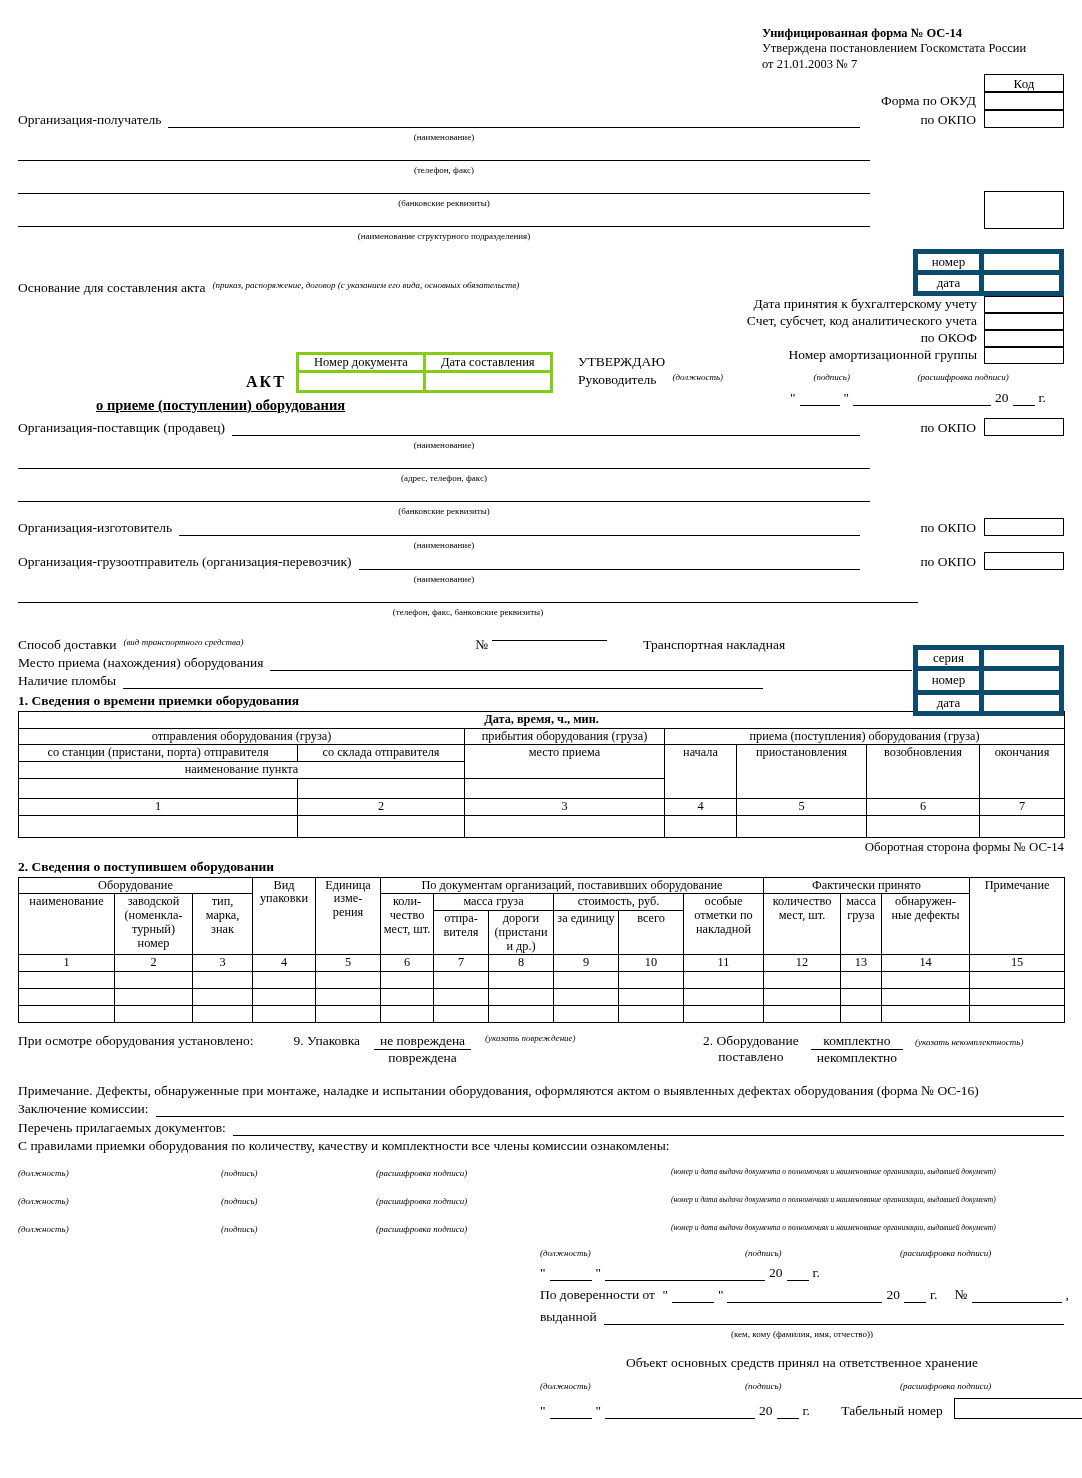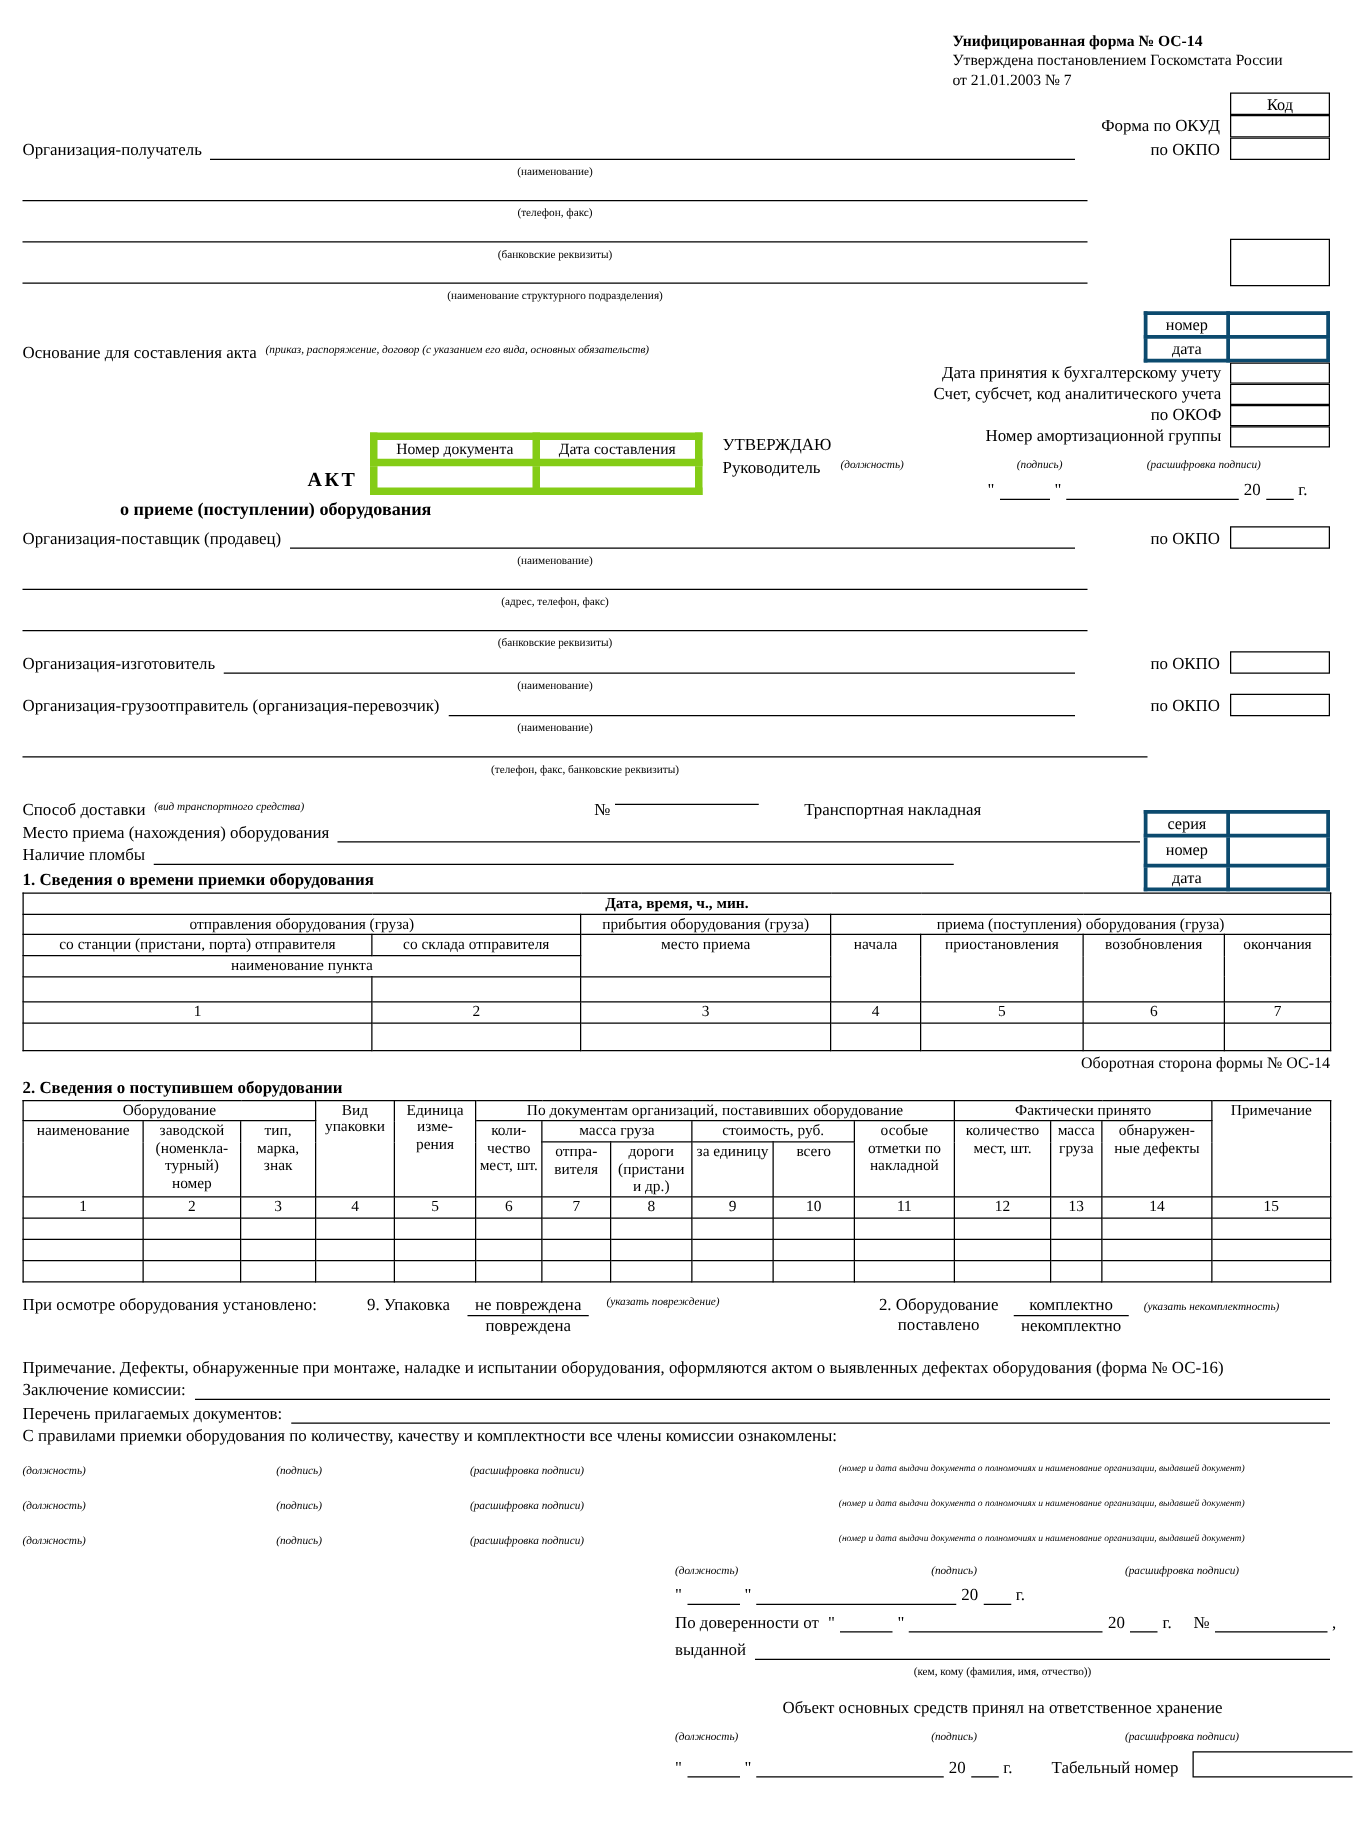--- a/index.html
+++ b/index.html
@@ -21,34 +21,34 @@
   .hdr{display:flex;justify-content:flex-end;}
   .hdr-txt{width:302px;font-size:12.5px;line-height:1.22;}
   .kod-wrap{display:flex;justify-content:flex-end;margin-top:2px;}
   .kod-grid{display:grid;grid-template-columns:auto 80px;align-items:end;}
   .kl{text-align:right;padding-right:8px;padding-bottom:1px;}
   .kb{border:1px solid #000;width:80px;height:18px;box-sizing:border-box;background:#fff;}
   .kb-hdr{text-align:center;font-size:13px;height:18px;line-height:17px;}
   .rel{position:relative;}
   .tallbox{position:absolute;right:0;top:14px;width:80px;height:38px;border:1px solid #000;box-sizing:border-box;}
   .ndt,.snd{border-collapse:collapse;}
-  .ndt td,.snd td{border:3px solid #0c4a6e;box-sizing:border-box;padding:0 4px;}
+  .ndt td,.snd td{border:5px solid #0c4a6e;box-sizing:border-box;padding:0 4px;}
   .ndl{width:66px;text-align:center;font-size:13px;height:19px;}
   .ndb{width:80px;}
   .rfield{display:flex;justify-content:flex-end;align-items:center;margin-top:0px;}
   .rfield span.t{padding-right:7px;}
   .rfield .kb{height:17px;}
   .akt-zone{display:flex;margin-top:-12px;}
   .akt-left{width:560px;}
   .akt-row{display:flex;align-items:flex-end;}
   .akt-title{font-size:16px;letter-spacing:2px;margin:0 10px 2px 228px;}
   .doc-table{border-collapse:collapse;}
-  .doc-table td{border:6px solid #84cc16;font-size:12.5px;text-align:center;width:120px;padding:0 2px;}
+  .doc-table td{border:3px solid #84cc16;font-size:12.5px;text-align:center;width:120px;padding:0 2px;}
   .doc-table tr.er td{height:17px;}
-  .akt-sub{font-size:14.5px;margin:4px 0 0 78px;}
+  .akt-sub{font-size:14.5px;margin:4px 0 0 78px;text-decoration:underline;}
   .akt-right{flex:1;padding-top:2px;}
   .appr-row{display:flex;align-items:flex-end;margin-top:2px;}
   .appr-row .lc{margin-left:16px;}
   .daterow{margin-top:2px;white-space:nowrap;}
   .ul{display:inline-block;border-bottom:1px solid #000;height:13px;margin:0 4px;vertical-align:bottom;}
   .okpo{width:104px;text-align:right;padding-right:8px;white-space:nowrap;}
   .sec-title{font-size:13.5px;margin-top:4px;}
   table.t1,table.t2{border-collapse:collapse;table-layout:fixed;width:1046px;margin-top:2px;}
   table.t1 td,table.t2 td{border:1px solid #000;font-size:12.3px;line-height:1.12;text-align:center;vertical-align:top;padding:1px 2px;box-sizing:border-box;}
   table.t1 tr.er td{height:20px;}

